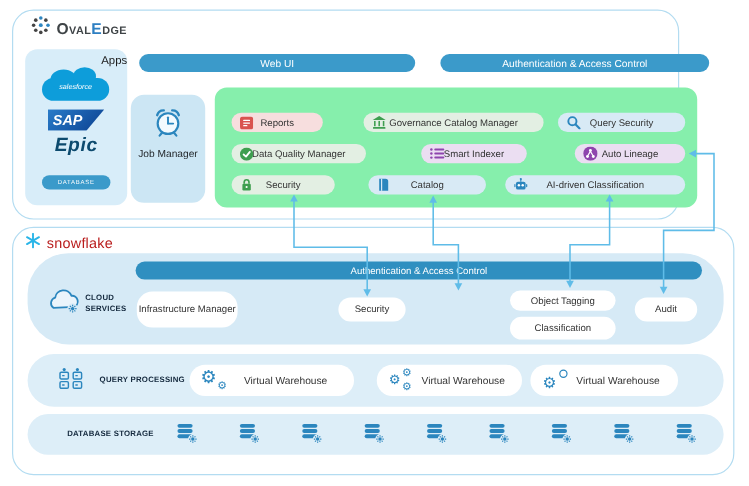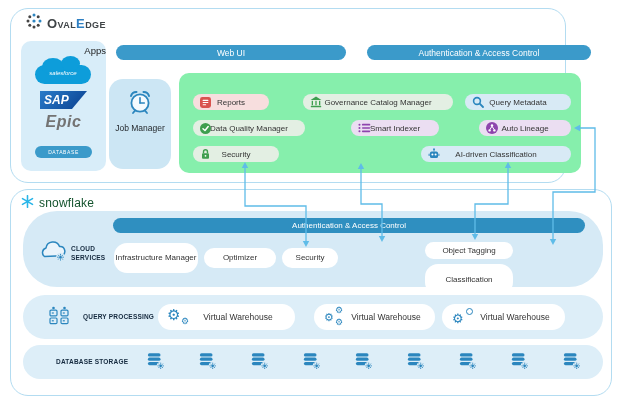--- a/index.html
+++ b/index.html
@@ -17,35 +17,35 @@
   
   .apps{position:absolute;left:20px;top:40px;width:85px;height:130px;background:#D8EDF9;border-radius:10px;}
   .apps-title{position:absolute;top:4px;left:0;width:100%;text-align:right;font-size:9.5px;color:#1c1c1c;}
   .sf-cloud{position:absolute;left:14px;top:24px;width:56px;height:19px;background:#0D9DDA;border-radius:10px;}
   .sf-cloud::before{content:"";position:absolute;left:7px;top:-7px;width:22px;height:17px;border-radius:50%;background:#0D9DDA;}
   .sf-cloud::after{content:"";position:absolute;left:26px;top:-9px;width:19px;height:15px;border-radius:50%;background:#0D9DDA;}
   .sf-label{position:absolute;left:0;top:5px;width:100%;text-align:center;color:#fff;font-size:6px;font-style:italic;z-index:1;}
   .sap{position:absolute;left:19px;top:50px;width:47px;height:18px;background:linear-gradient(135deg,#2a7cc9,#0a3f8f);
     clip-path:polygon(0 0,100% 0,68% 100%,0 100%);color:#fff;font-weight:bold;font-style:italic;
     font-size:12px;line-height:18px;padding-left:4px;box-sizing:border-box;}
-  .epic{position:absolute;left:0;top:72px;width:100%;text-align:center;color:#737373;
+  .epic{position:absolute;left:0;top:72px;width:100%;text-align:center;color:#0c4a6e;
     font-size:16px;font-weight:800;font-style:italic;letter-spacing:.5px;}
   .dbbtn{position:absolute;left:14px;top:105px;width:57px;height:12px;background:#3B9ACA;border-radius:6px;
     color:#fff;font-size:5px;letter-spacing:.6px;display:flex;align-items:center;justify-content:center;}
   
   .jobbox{position:absolute;left:108px;top:78px;width:62px;height:90px;background:#CCE6F4;border-radius:14px;}
   .job-label{position:absolute;top:44px;left:0;width:100%;text-align:center;font-size:8.5px;color:#24292d;}
   
   .panel{position:absolute;left:178px;top:72px;width:402px;height:100px;background:#86efac;border-radius:10px;}
   .pill{position:absolute;height:16px;border-radius:8px;display:flex;align-items:center;justify-content:center;
     font-size:8px;color:#333;}
   .pill .picon{position:absolute;left:7px;display:flex;align-items:center;}
   .bg-pink{background:#F7DEDE;} .bg-green{background:#E3EFE3;} .bg-blue{background:#D8EAF5;} .bg-purple{background:#EBDEF2;}
   
-  .sf-brandtext{font-size:12px;color:#14532d;letter-spacing:.2px;}
+  .sf-brandtext{font-size:12px;color:#b91c1c;letter-spacing:.2px;}
   .cloudblock{position:absolute;left:12px;top:21px;width:580px;height:76px;background:#D6EAF6;border-radius:34px;}
   .authbar2{position:absolute;left:90px;top:7px;width:472px;height:15px;background:#2F8FC0;border-radius:8px;
     color:#fff;font-size:8px;display:flex;align-items:center;justify-content:center;}
   .seclabel{font-size:6.5px;font-weight:bold;color:#14293E;line-height:1.35;letter-spacing:.2px;}
   .wpill{position:absolute;background:#fff;border-radius:13px;display:flex;align-items:center;justify-content:center;
     text-align:center;font-size:8px;color:#333;line-height:1.2;}
   .qblock{position:absolute;left:12px;top:105px;width:580px;height:44px;background:#DDEEF8;border-radius:22px;}
   .dblock{position:absolute;left:12px;top:155px;width:580px;height:34px;background:#DDEEF8;border-radius:17px;}
   .vwpill{position:absolute;top:9px;height:26px;background:#fff;border-radius:14px;display:flex;align-items:center;font-size:8.5px;color:#333;}
   .vwicon{position:relative;width:26px;height:22px;margin-left:9px;flex:0 0 auto;}
@@ -107,21 +107,21 @@
       <div class="dbbtn">DATABASE</div>
     </div>
 
     <div class="bluebar" style="left:105px;top:36px;width:230px;">
       <span>Web UI</span>
     </div>
     <div class="bluebar" style="left:356px;top:36px;width:224px;">
       <span>Authentication &amp; Access Control</span>
     </div>
 
-    <div class="jobbox" style="left:98px;top:70px;">
+    <div class="jobbox" style="left:98px;top:70px;border-radius:11px;">
       <span class="abs" style="left:18px;top:10px;">
         <svg width="26" height="26" viewBox="0 0 26 26" fill="none" stroke="#2B86BE" stroke-linecap="round">
           <path d="M4,7 A5.5,5.5 0 0 1 9.5,3" stroke-width="2"></path>
           <path d="M22,7 A5.5,5.5 0 0 0 16.5,3" stroke-width="2"></path>
           <circle cx="13" cy="14" r="8.6" fill="#F3FAFE" stroke-width="1.8"></circle>
           <path d="M13,14 V8.8" stroke-width="1.6"></path>
             <path d="M13,14 H17.3" stroke-width="1.6"></path>
           <path d="M6,24 L8,21.6" stroke-width="1.8"></path>
             <path d="M20,24 L18,21.6" stroke-width="1.8"></path>
         </svg>
@@ -156,21 +156,21 @@
         <span>Governance Catalog Manager</span>
       </div>
 
       <div class="pill bg-blue" style="left:286px;top:21px;width:106px;">
         <span class="picon">
           <svg width="12" height="12" viewBox="0 0 12 12" fill="none" stroke="#2B86BE" stroke-linecap="round">
           <circle cx="5" cy="5" r="3.4" stroke-width="1.6"></circle>
               <line x1="7.7" y1="7.7" x2="11" y2="11" stroke-width="1.8"></line>
             </svg>
         </span>
-        <span>Query Metadata</span>
+        <span>Query Security</span>
       </div>
 
       <div class="pill bg-green" style="left:14px;top:47px;width:112px;">
         <span class="picon">
           <svg width="11" height="11" viewBox="0 0 11 11">
               <circle cx="5.5" cy="5.5" r="5.5" fill="#3E9E4F"></circle>
           <polyline points="3,5.8 5,7.5 8.2,3.6" fill="none" stroke="#fff" stroke-width="1.5" stroke-linecap="round" stroke-linejoin="round"></polyline>
             </svg>
         </span>
         <span>Data Quality Manager</span>
@@ -210,20 +210,29 @@
         <span class="picon">
           <svg width="11" height="12" viewBox="0 0 11 12">
           <path d="M3.5,5.2 V3.9 a2,2.1 0 0 1 4,0 V5.2" fill="none" stroke="#3E9E4F" stroke-width="1.4"></path>
           <rect x="2" y="5.2" width="7" height="5.6" rx="1" fill="#3E9E4F"></rect>
           <circle cx="5.5" cy="7.8" r="0.9" fill="#fff"></circle>
             </svg>
         </span>
         <span>Security</span>
       </div>
 
+      <div class="pill bg-blue" style="left:128px;top:73px;width:98px;">
+        <span class="picon">
+          <svg width="11" height="12" viewBox="0 0 11 12">
+          <path d="M2,1 H7.3 A2.2,2.2 0 0 1 9.5,3.2 V11 H2 Z" fill="#2B86BE"></path>
+          <rect x="3.5" y="1" width="1" height="10" fill="#D8EAF5"></rect>
+            </svg>
+        </span>
+        <span>Catalog</span>
+      </div>
 
       <div class="pill bg-blue" style="left:242px;top:73px;width:150px;">
         <span class="picon">
           <svg width="12" height="12" viewBox="0 0 12 12">
           <line x1="6" y1="1.2" x2="6" y2="3.4" stroke="#2B86BE" stroke-width="1"></line>
               <circle cx="6" cy="1.2" r="0.9" fill="#2B86BE"></circle>
           <rect x="2" y="3.4" width="8" height="6.6" rx="1.6" fill="#2B86BE"></rect>
           <rect x="0.6" y="5.4" width="1" height="2.6" rx="0.5" fill="#2B86BE"></rect>
               <rect x="10.4" y="5.4" width="1" height="2.6" rx="0.5" fill="#2B86BE"></rect>
           <circle cx="4.4" cy="6.4" r="1" fill="#fff"></circle>
@@ -263,24 +272,24 @@
               <line x1="18.2" y1="17.2" x2="24.8" y2="17.2"></line>
             <line x1="19.2" y1="14.9" x2="23.8" y2="19.5"></line>
               <line x1="23.8" y1="14.9" x2="19.2" y2="19.5"></line>
           </g>
           <circle cx="21.5" cy="17.2" r="1.8" fill="#2B86BE" stroke="#D6EAF6" stroke-width="0.7"></circle>
         </svg>
       </span>
       <div class="abs seclabel" style="left:48px;top:34px;width:46px;">CLOUD SERVICES</div>
 
       <div class="wpill" style="left:91px;top:32px;width:84px;height:30px;">Infrastructure Manager</div>
-      <div class="wpill" style="left:181px;top:37px;width:72px;height:20px;">Optimizer</div>
       <div class="wpill" style="left:259px;top:37px;width:56px;height:20px;">Security</div>
       <div class="wpill" style="left:402px;top:31px;width:88px;height:17px;">Object Tagging</div>
-      <div class="wpill" style="left:402px;top:53px;width:88px;height:31px;">Classification</div>
+      <div class="wpill" style="left:402px;top:53px;width:88px;height:19px;">Classification</div>
+      <div class="wpill" style="left:506px;top:37px;width:52px;height:20px;">Audit</div>
     </div>
 
     <div class="qblock">
       <span class="abs" style="left:26px;top:11px;">
         <svg width="22" height="21" viewBox="0 0 22 21" fill="none" stroke="#2B86BE" stroke-width="1.2">
           <circle cx="4.5" cy="2" r="1.3" fill="#2B86BE" stroke="none"></circle>
             <circle cx="15.5" cy="2" r="1.3" fill="#2B86BE" stroke="none"></circle>
           <rect x="1" y="4.2" width="7" height="5.6" rx="1.1"></rect>
             <rect x="12" y="4.2" width="7" height="5.6" rx="1.1"></rect>
           <rect x="1" y="12" width="7" height="5.6" rx="1.1"></rect>

